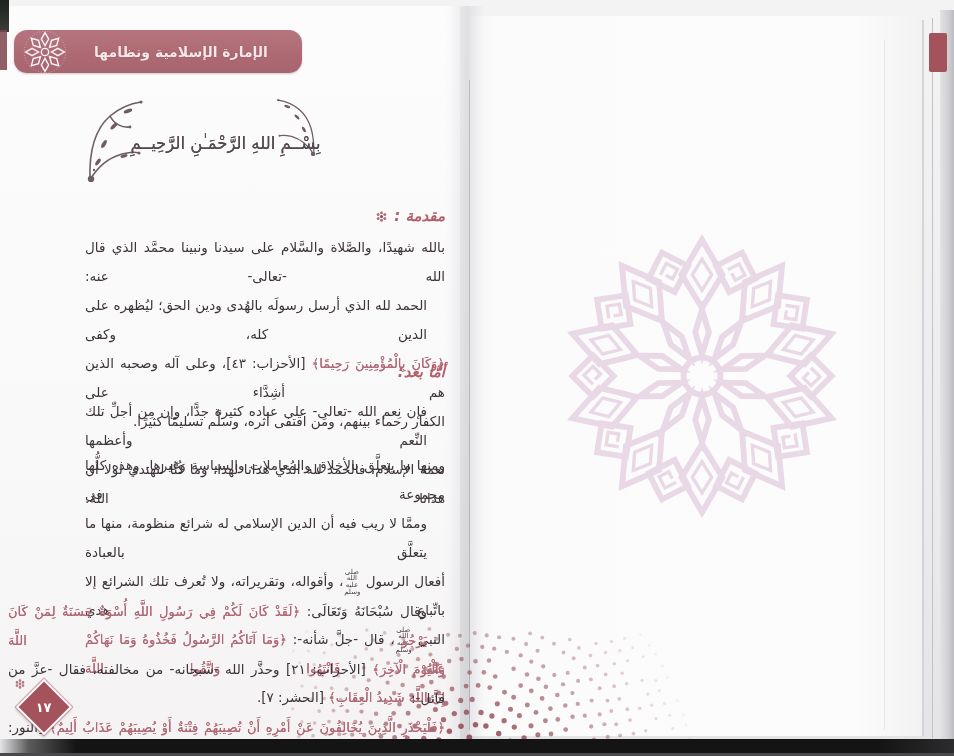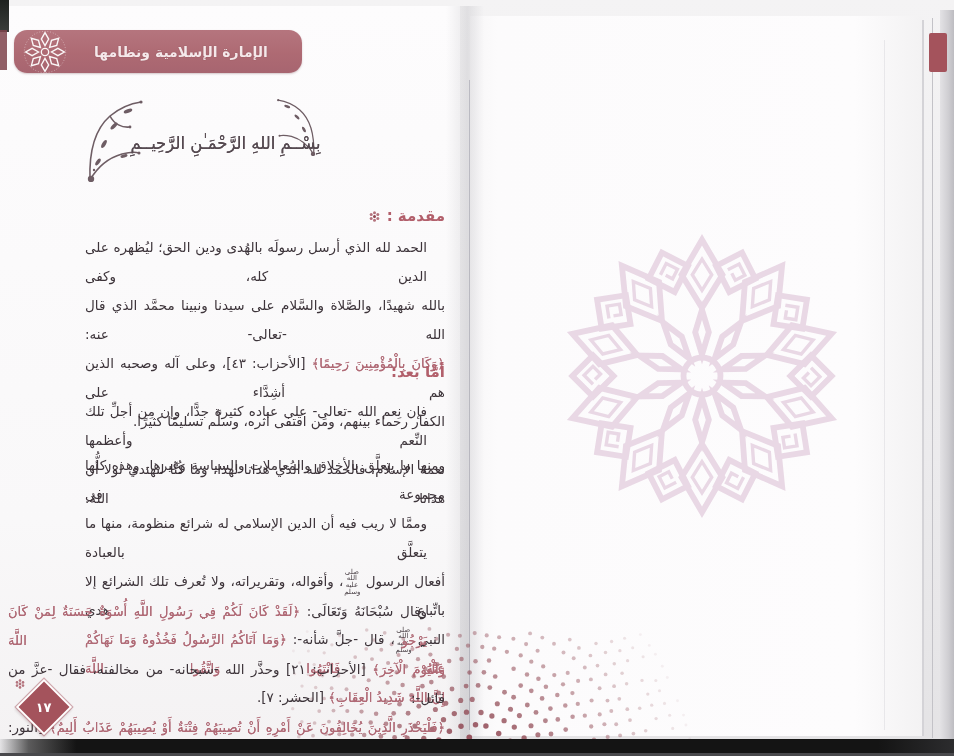--- a/index.html
+++ b/index.html
@@ -39,21 +39,21 @@
   .bismillah-frame{position:absolute;left:84px;top:96px;width:237px;height:86px;z-index:3;}
   .flourish{position:absolute;top:0;}
   .flourish.fl-left{left:0;}
   .flourish.fl-right{right:0;transform:scaleX(-1);}
   .bismillah-text{position:absolute;left:46px;right:0;top:38px;text-align:center;direction:rtl;
     color:#564a51;font-size:16.5px;transform:scaleY(1.06);text-shadow:0 0 .5px #564a51;}
   
   .textcol{position:absolute;left:8px;top:0;width:437px;height:740px;direction:rtl;z-index:4;
     color:var(--ink);font-size:13.5px;}
   .heading{position:absolute;right:0;display:flex;align-items:center;gap:6px;direction:rtl;
-    color:var(--accent);font-weight:bold;font-size:15px;}
+    color:var(--accent);font-weight:bold;font-size:15px;font-style:italic;}
   .para{position:absolute;right:0;}
   .para.narrow{width:360px;}
   .para.wide{width:437px;}
   .line{line-height:29px;text-align:justify;text-align-last:justify;white-space:normal;}
   .line.first{padding-right:18px;}
   .line.end{text-align-last:right;}
   .seg.normal{color:var(--ink);}
   .seg.quran{color:var(--quran);font-size:13px;text-shadow:0 0 .4px var(--quran);}
   .seg.saws{display:inline-block;max-width:17px;font-size:7px;line-height:.95;vertical-align:middle;
     color:#4a4046;text-align:center;white-space:normal;}
@@ -453,22 +453,22 @@
       <circle cx="0" cy="-3.8" r="1.5"></circle>
             <circle cx="3.3" cy="-1.9" r="1.5"></circle>
       <circle cx="3.3" cy="1.9" r="1.5"></circle>
             <circle cx="0" cy="3.8" r="1.5"></circle>
       <circle cx="-3.3" cy="1.9" r="1.5"></circle>
             <circle cx="-3.3" cy="-1.9" r="1.5"></circle>
     </g>
   </svg>
       </div>
       <div class="para narrow" style="top: 233px;">
+        <div class="line"><span class="seg normal">بالله شهيدًا، والصَّلاة والسَّلام على سيدنا ونبينا محمَّد الذي قال الله -تعالى- عنه:</span></div>
         <div class="line first"><span class="seg normal">الحمد لله الذي أرسل رسولَه بالهُدى ودين الحق؛ ليُظهره على الدين كله، وكفى</span></div>
-        <div class="line"><span class="seg normal">بالله شهيدًا، والصَّلاة والسَّلام على سيدنا ونبينا محمَّد الذي قال الله -تعالى- عنه:</span></div>
         <div class="line"><span class="seg quran">﴿وَكَانَ بِالْمُؤْمِنِينَ رَحِيمًا﴾</span><span class="seg normal"> [الأحزاب: ٤٣]، وعلى آله وصحبه الذين هم أشِدَّاء على</span></div>
         <div class="line end"><span class="seg normal">الكفار رحماء بينهم، ومَن اقتفى أثره، وسلَّم تسليمًا كثيرًا.</span></div>
       </div>
       <div class="heading" style="top: 363px;">
         <span>أمَّا بعد:</span>
       </div>
       <div class="para narrow" style="top: 389px; margin-top: 8px;">
         <div class="line first"><span class="seg normal">فإن نِعم الله -تعالى- على عباده كثيرة جدًّا، وإن مِن أجلِّ تلك النِّعم وأعظمها</span></div>
         <div class="line"><span class="seg normal">نعمةَ الإسلام، فالحمد لله الذي هدانا لهذا، وما كُنَّا لنهتدي لولا أن هدانا اللهُ.</span></div>
       </div>

